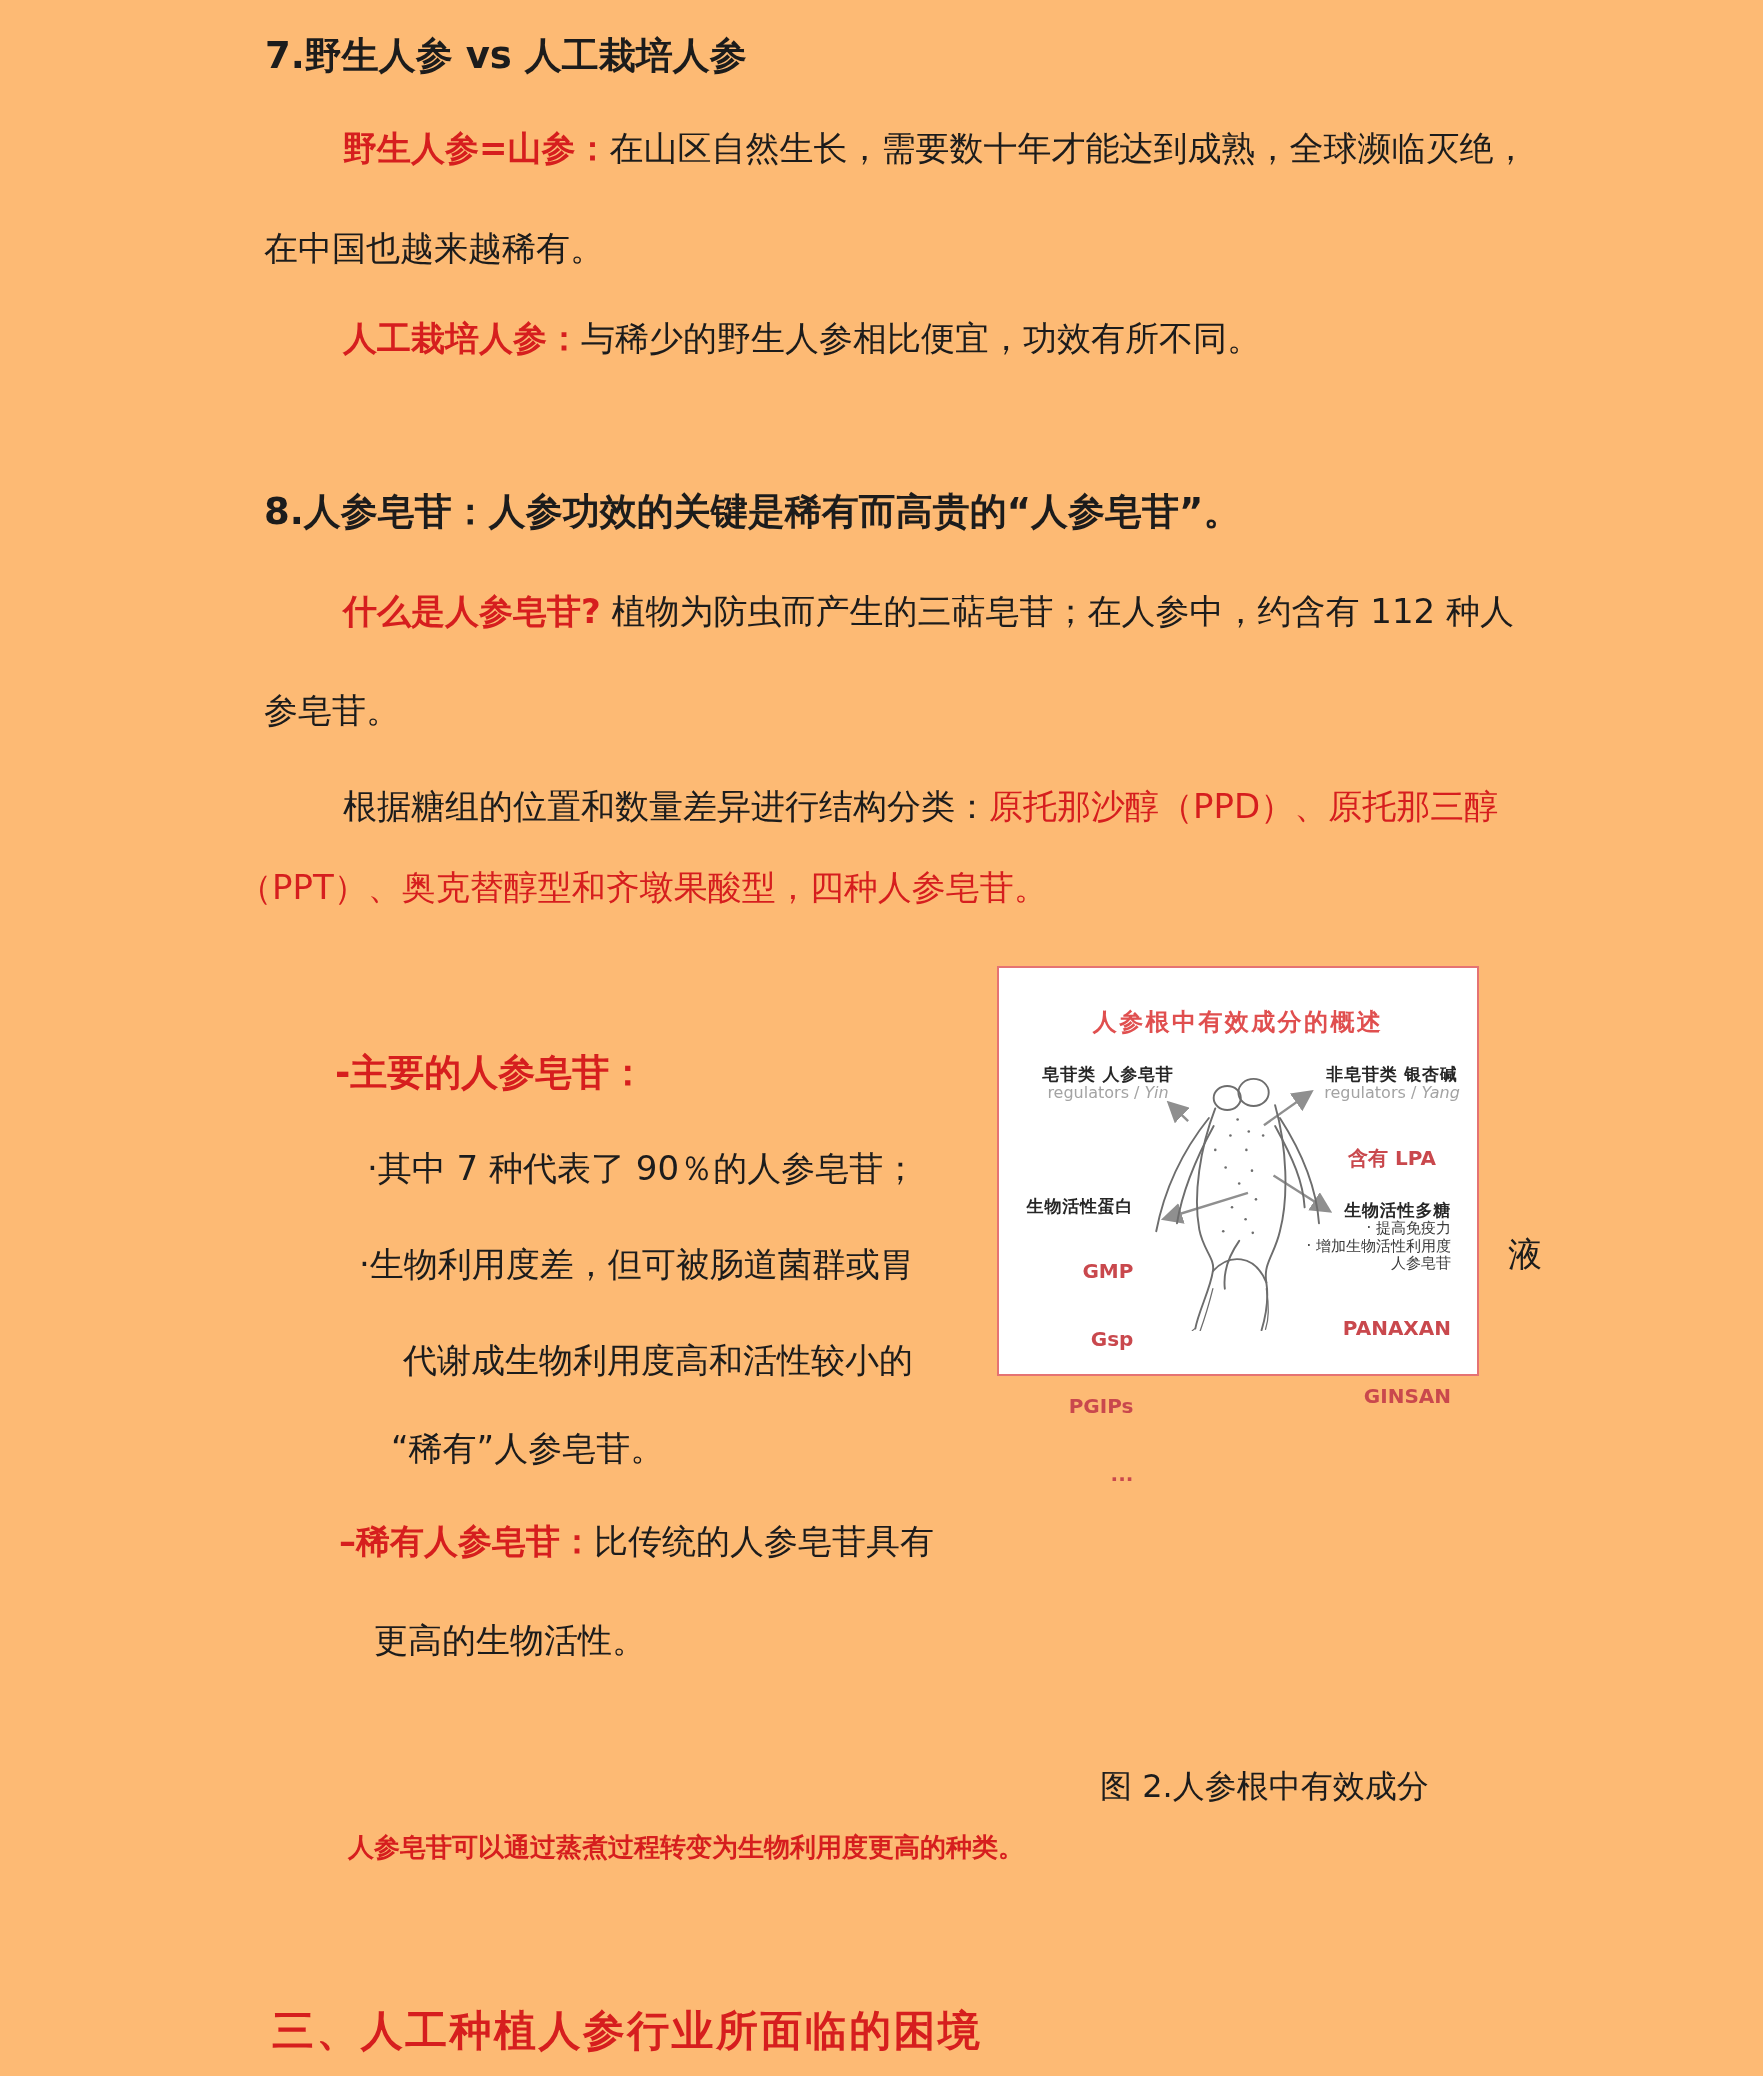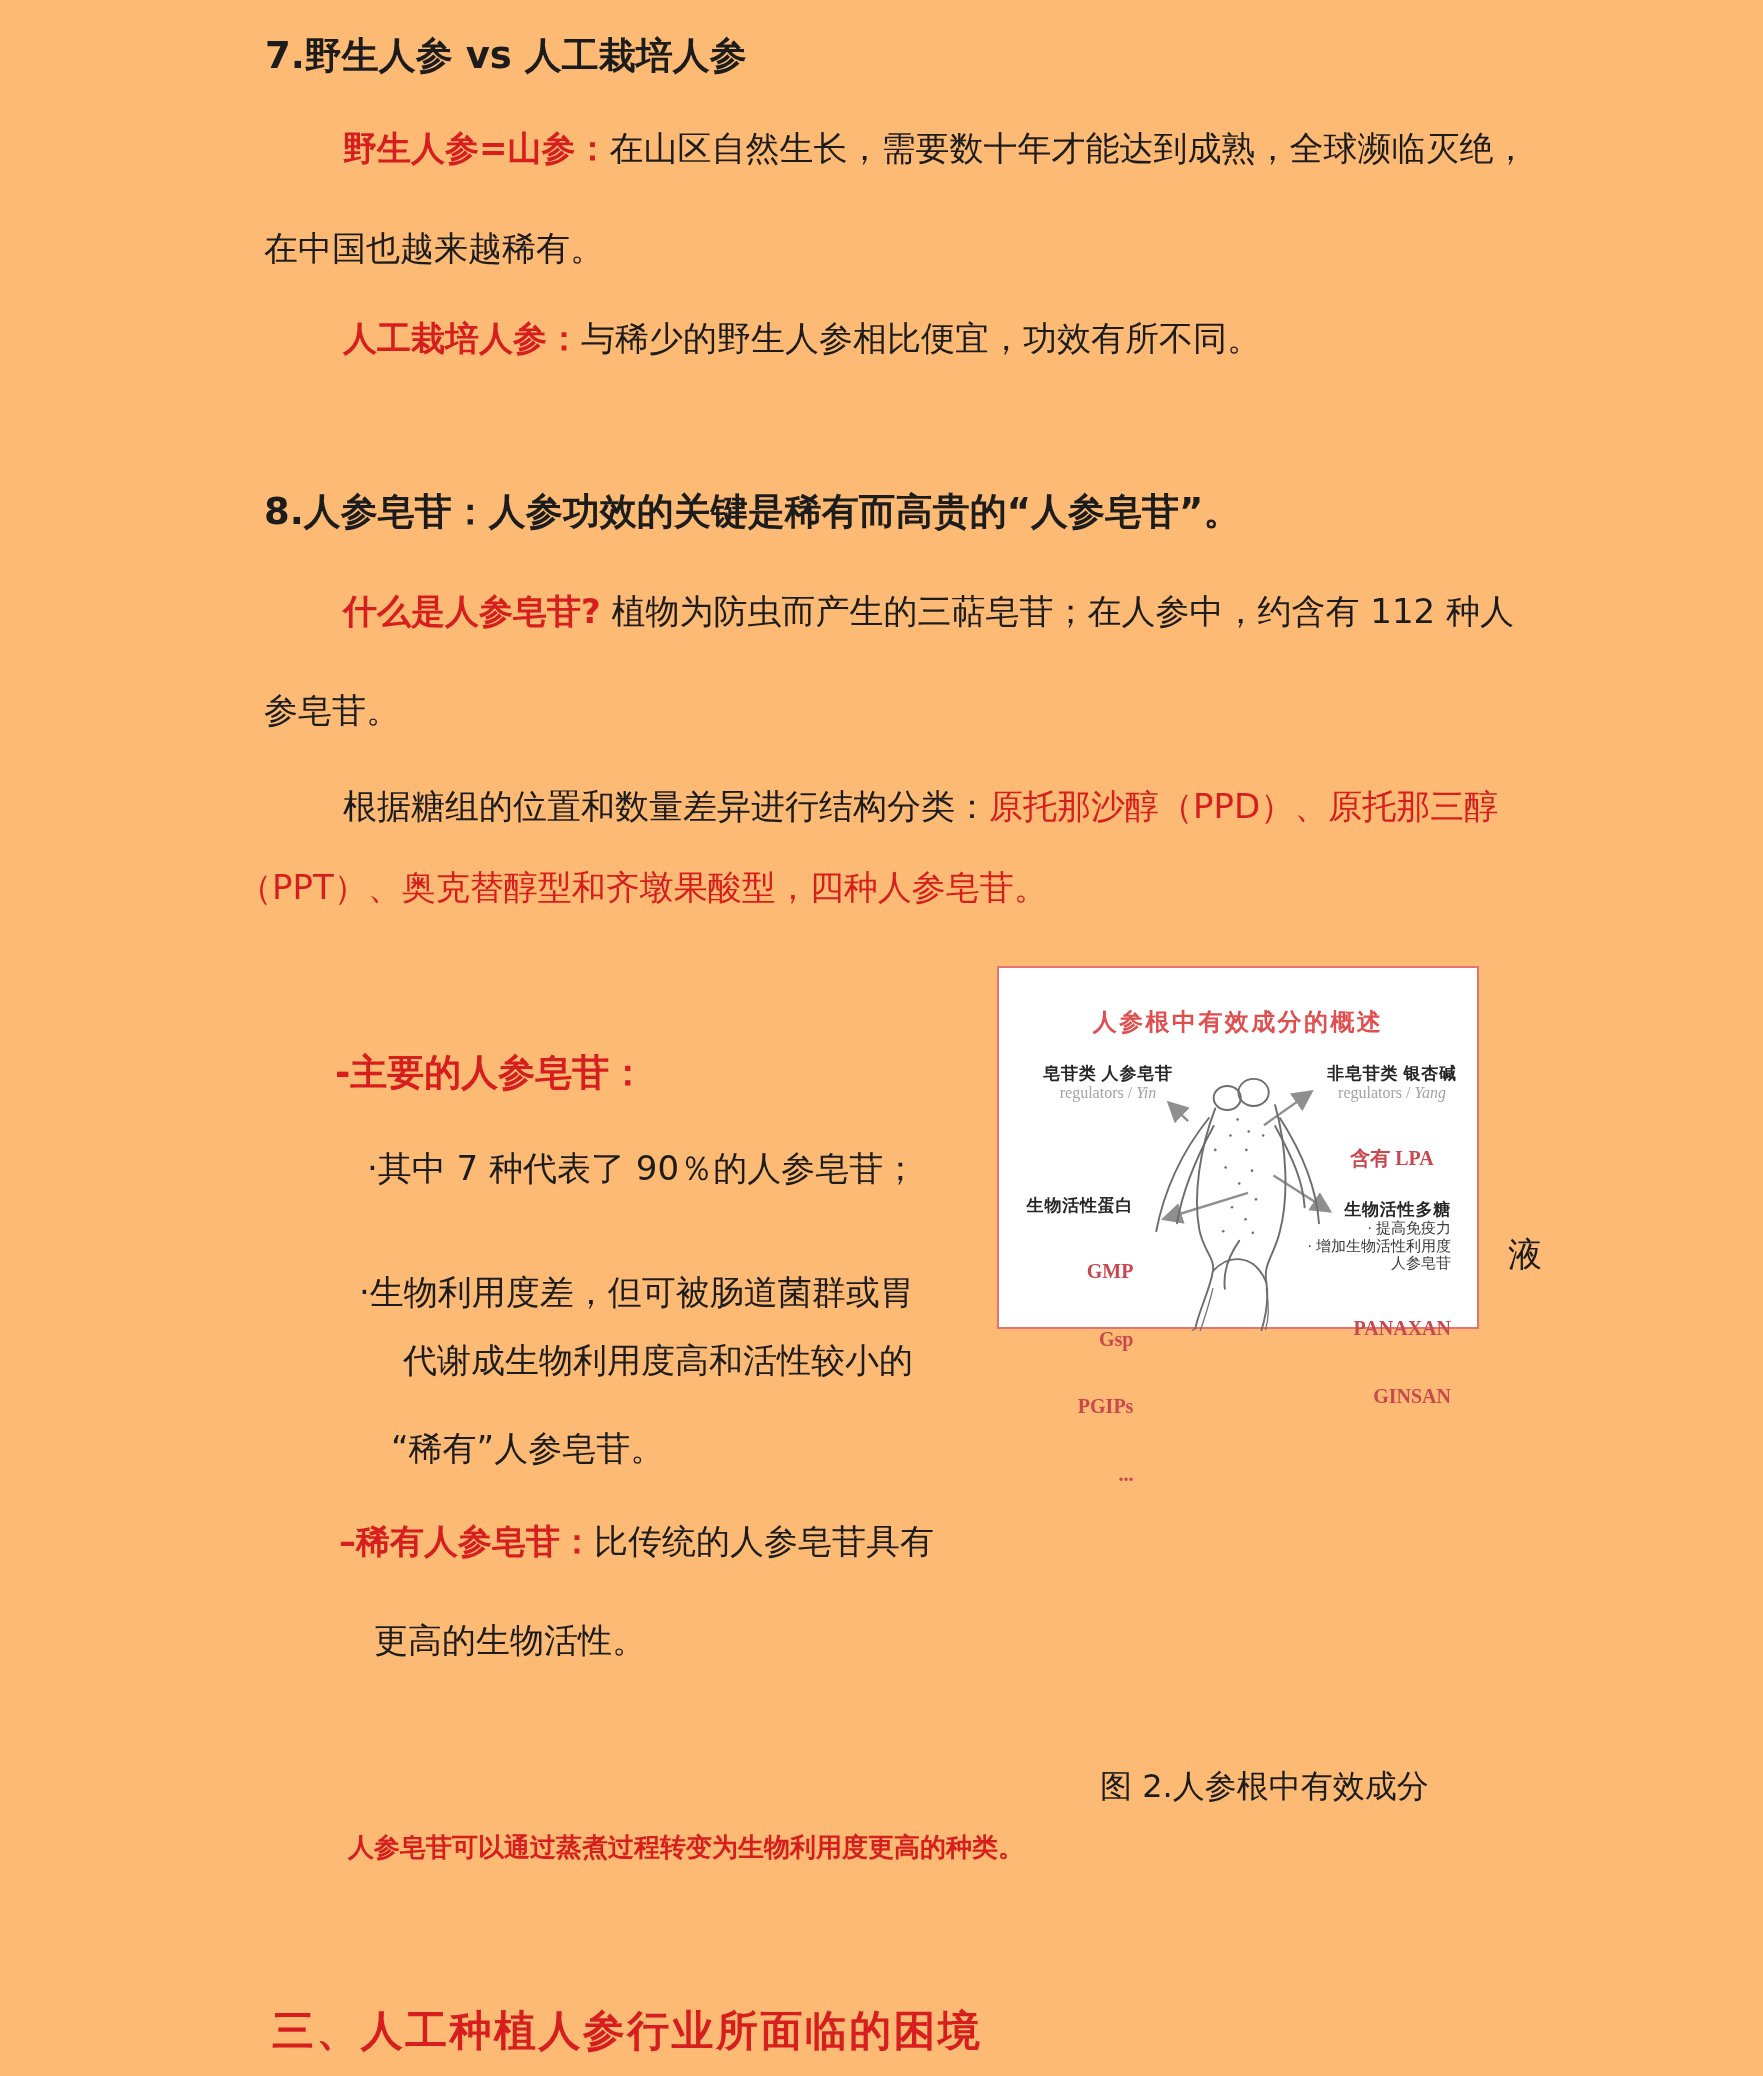--- a/index.html
+++ b/index.html
@@ -12,22 +12,22 @@
     overflow:hidden;
   }
   .line{position:absolute;white-space:nowrap;font-size:34px;line-height:1.2;color:#1c1c1c;}
   .red{color:#d61e1e;}
   .bold{font-weight:bold;}
   .h1{font-size:37px;font-weight:bold;}
   .h-big{font-size:42px;font-weight:bold;letter-spacing:2.4px;}
   .caption{font-size:32px;}
   
   .figure-box{
-    position:absolute;left:997px;top:966px;width:482px;height:363px;
-    border:2.4px solid #e57373;background:#ffffff;box-sizing:border-box;font-family:Liberation Serif, serif;
+    position:absolute;left:997px;top:966px;width:482px;height:410px;
+    border:2.4px solid #e57373;background:#ffffff;box-sizing:border-box;
   }
   .fig-title{
     position:absolute;left:0;top:38px;width:100%;text-align:center;
     font-size:24px;font-weight:600;color:#e04f4f;letter-spacing:2.4px;white-space:nowrap;
   }
   .fig-label{position:absolute;line-height:1.18;white-space:nowrap;}
   .fig-head{font-size:17px;font-weight:bold;color:#262626;letter-spacing:0.8px;}
   .fig-sub{font-size:16px;color:#a3a3a3;}
   .fig-red{font-size:20px;font-weight:bold;color:#c9484d;margin-top:44px;}
   .fig-dark{font-size:15px;color:#3a3a3a;}
@@ -61,21 +61,21 @@
   </div>
   <div class="line" style="left:264px;top:690px;">参皂苷。</div>
 
   <div class="line red" style="left:238px;top:867px;">（PPT）、奥克替醇型和齐墩果酸型，四种人参皂苷。</div>
   <div class="line" style="left:343px;top:786px;">
     <span>根据糖组的位置和数量差异进行结构分类：</span><span class="red">原托那沙醇（PPD）、原托那三醇</span>
   </div>
 
   <div class="line h1 red" style="left:335px;top:1051px;">-主要的人参皂苷：</div>
   <div class="line" style="left:367px;top:1148px;">·其中 7 种代表了 90％的人参皂苷；</div>
-  <div class="line" style="left:359px;top:1272px;">·生物利用度差，但可被肠道菌群或胃</div>
+  <div class="line" style="left:359px;top:1244px;">·生物利用度差，但可被肠道菌群或胃</div>
   <div class="line" style="left:403px;top:1340px;">代谢成生物利用度高和活性较小的</div>
   <div class="line" style="left:391px;top:1428px;">“稀有”人参皂苷。</div>
   <div class="line" style="left:339px;top:1521px;">
     <span class="red bold">–稀有人参皂苷：</span><span>比传统的人参皂苷具有</span>
   </div>
   <div class="line" style="left:374px;top:1620px;">更高的生物活性。</div>
 
   <div class="line" style="left:1508px;top:1234px;">液</div>
 
   <div class="figure-box">

